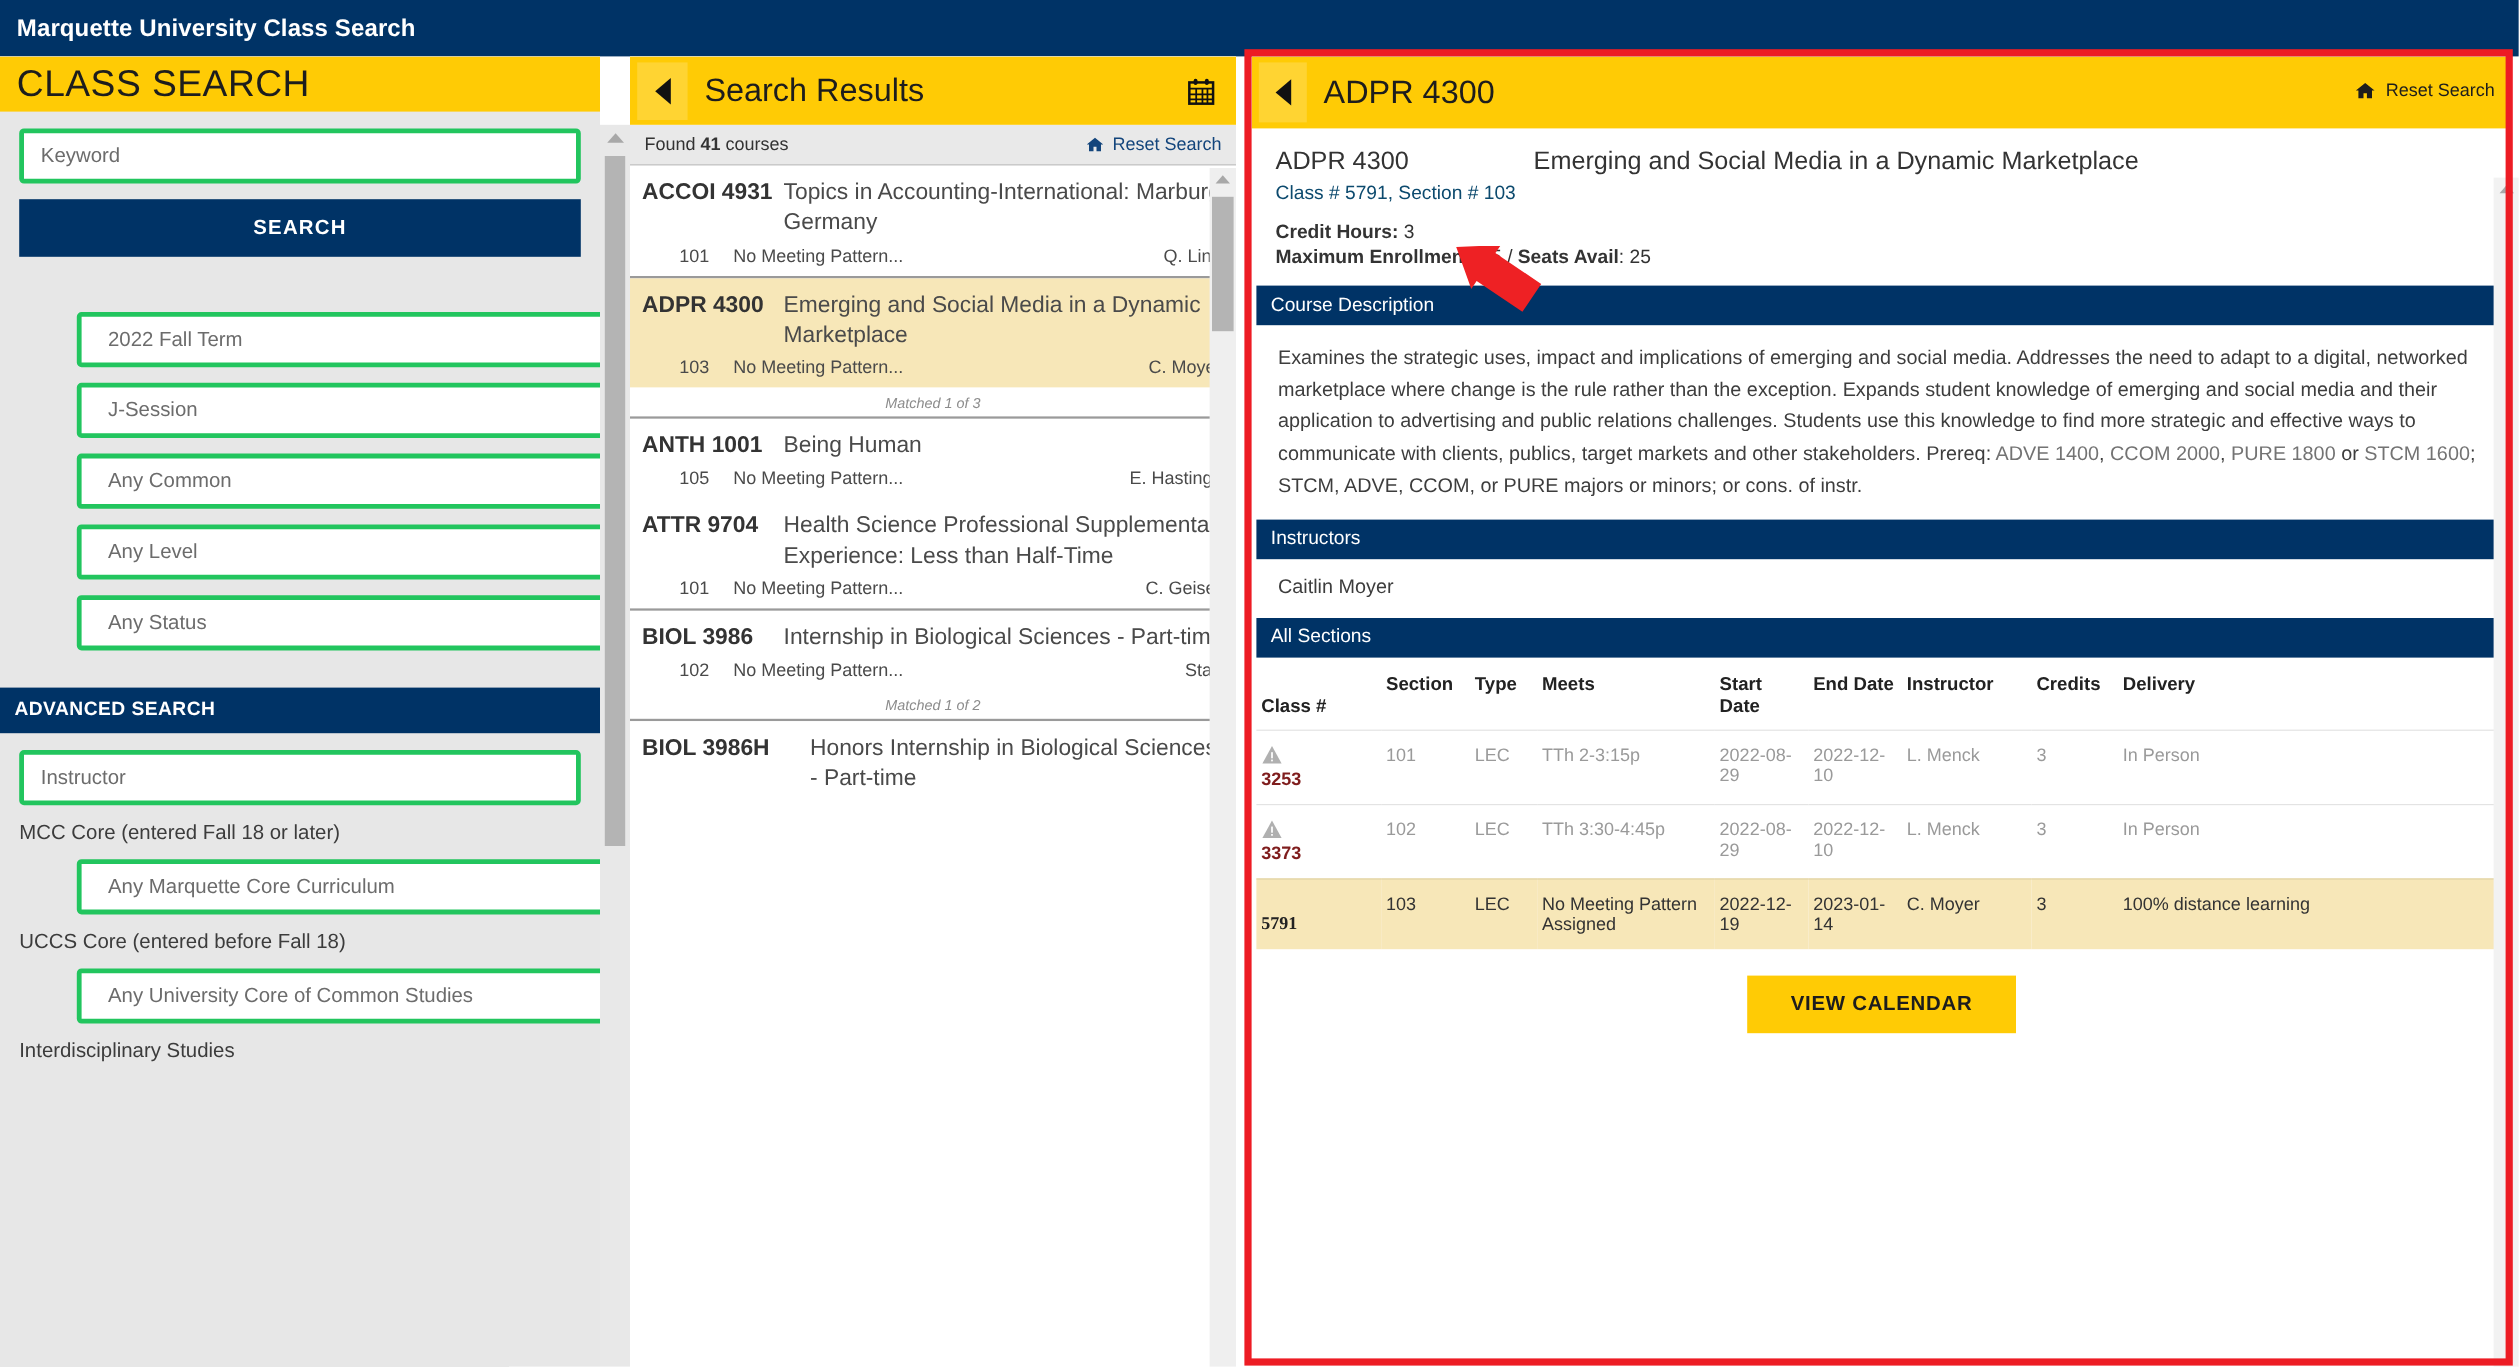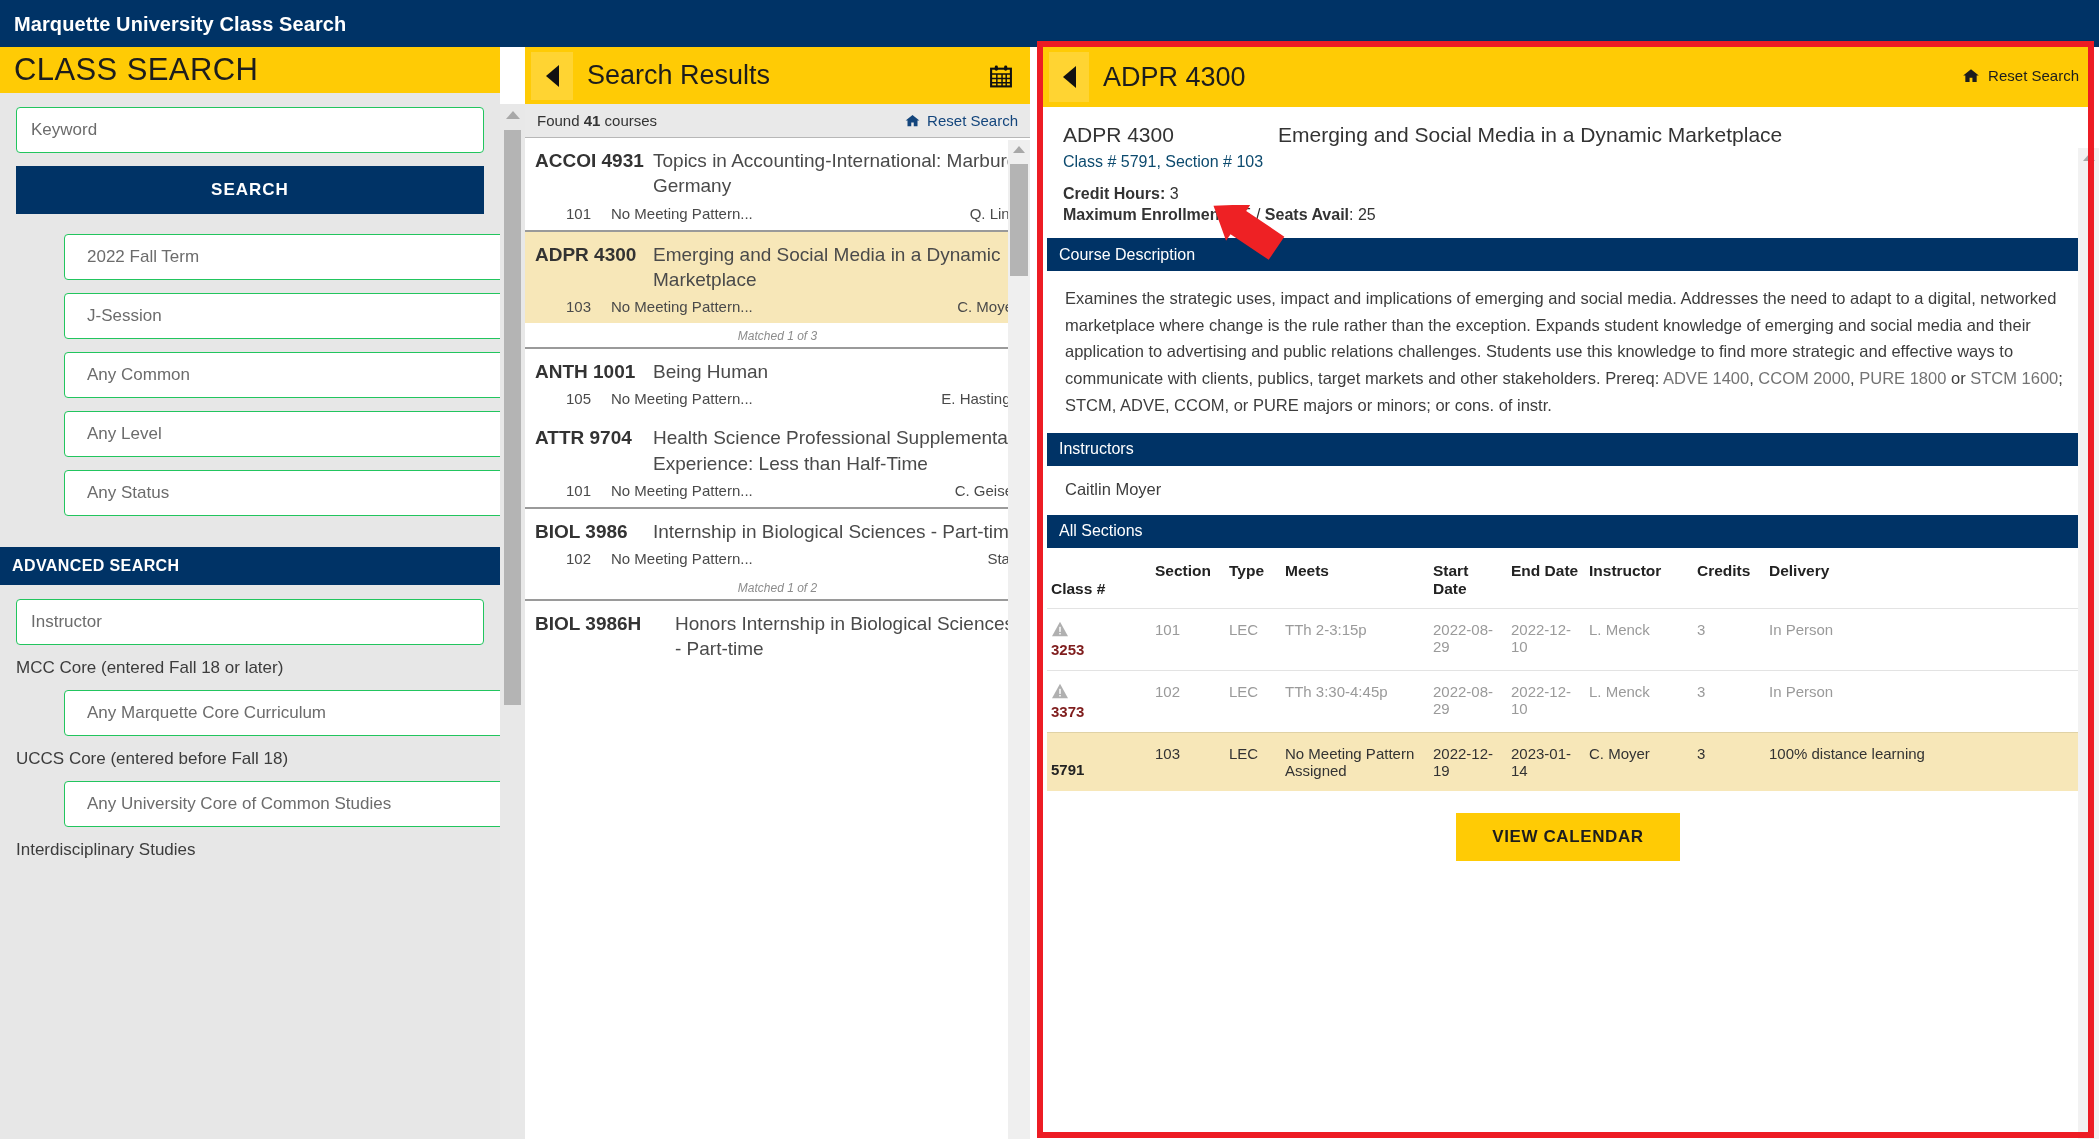--- a/index.html
+++ b/index.html
@@ -27,35 +27,35 @@
     position:absolute; left:0; top:47px; width:500px; height:1092px;
     background:#e7e7e7; overflow:hidden;
   }
   .left-head {
     height:46px; background:#ffcb05; display:flex; align-items:center;
     padding-left:14px;
   }
   .left-head .title { font-size:31px; color:#1d1d1d; font-weight:300; letter-spacing:.4px; }
   .left-body { padding:14px 16px 0 16px; }
   .field {
-    width:468px; height:46px; background:#fff; border:1px solid #22c55e;
+    width:468px; height:46px; background:#fff; border:4px solid #22c55e;
     border-radius:4px; display:flex; align-items:center; padding:18px 14px;
     font-size:17px; color:#6c6c6c; font-weight:300; margin-bottom:13px;
     position:relative;
   }
   .field.sel { padding-left:22px;margin-left:48px; }
   .chev {
     position:absolute; right:14px; top:50%; transform:translateY(-50%);
     width:13px; height:13px;
   }
   .chev svg { display:block; }
   .btn-search {
     width:468px; height:48px; background:#003366; color:#fff;
     display:flex; align-items:center; justify-content:center;
-    font-size:17px; font-weight:bold; letter-spacing:1px; 
+    font-size:17px; font-weight:bold; letter-spacing:1px; margin-bottom:26px;
     border:none; cursor:pointer;
   }
   .gap { height:20px; }
   .adv-head {
     background:#003366; color:#fff; height:38px; display:flex;
     align-items:center; padding-left:12px; font-size:16px; font-weight:bold;
     letter-spacing:.4px; margin:0 -16px 14px -16px; width:500px;
   }
   .lbl { font-size:17px; color:#3c3c3c; font-weight:300; margin:4px 0 12px 0; }
 
@@ -157,21 +157,21 @@
   table.sections th {
     font-size:15.5px; color:#222; font-weight:bold; text-align:left;
     padding:14px 4px 10px 4px; vertical-align:top;
   }
   table.sections td {
     font-size:15px; color:#9a9a9a; font-weight:300; padding:12px 4px;
     vertical-align:top; border-top:1px solid #e3e3e3;
   }
   table.sections tr.hl td { background:#f7e7b8; color:#333; border-top:1px solid #e0d2a6; }
   .clsno { font-weight:bold; color:#7f1d1d; }
-  tr.hl .clsno { color:#222; }
+  tr.hl .clsno { color:#222;font-family:Liberation Serif, serif; }
   .warn-tri { display:block; margin-bottom:4px; }
   .colA { width:104px; } .colB { width:74px; } .colC { width:56px; }
   .colD { width:148px; } .colE { width:78px; } .colF { width:78px; }
   .colG { width:108px; } .colH { width:72px; } .colI { width:auto; }
 
   .btn-cal-wrap { display:flex; justify-content:center; padding:22px 0 24px 0; }
   .btn-cal { background:#ffcb05; color:#1d1d1d; font-size:17px; font-weight:bold;
     letter-spacing:.6px; padding:14px 36px; border:none; cursor:pointer; }
 
   

